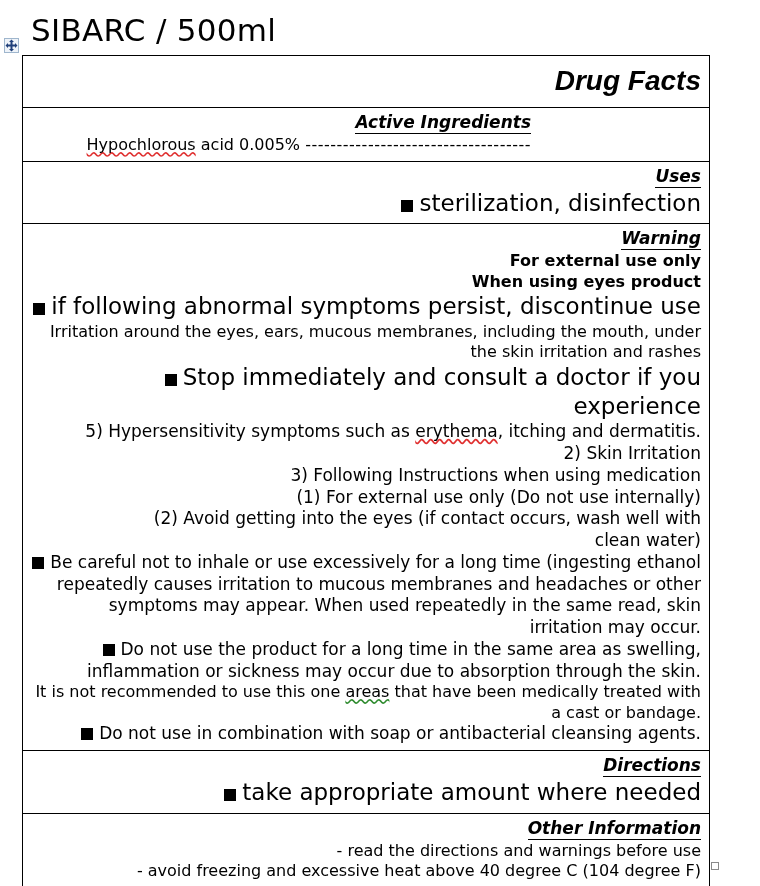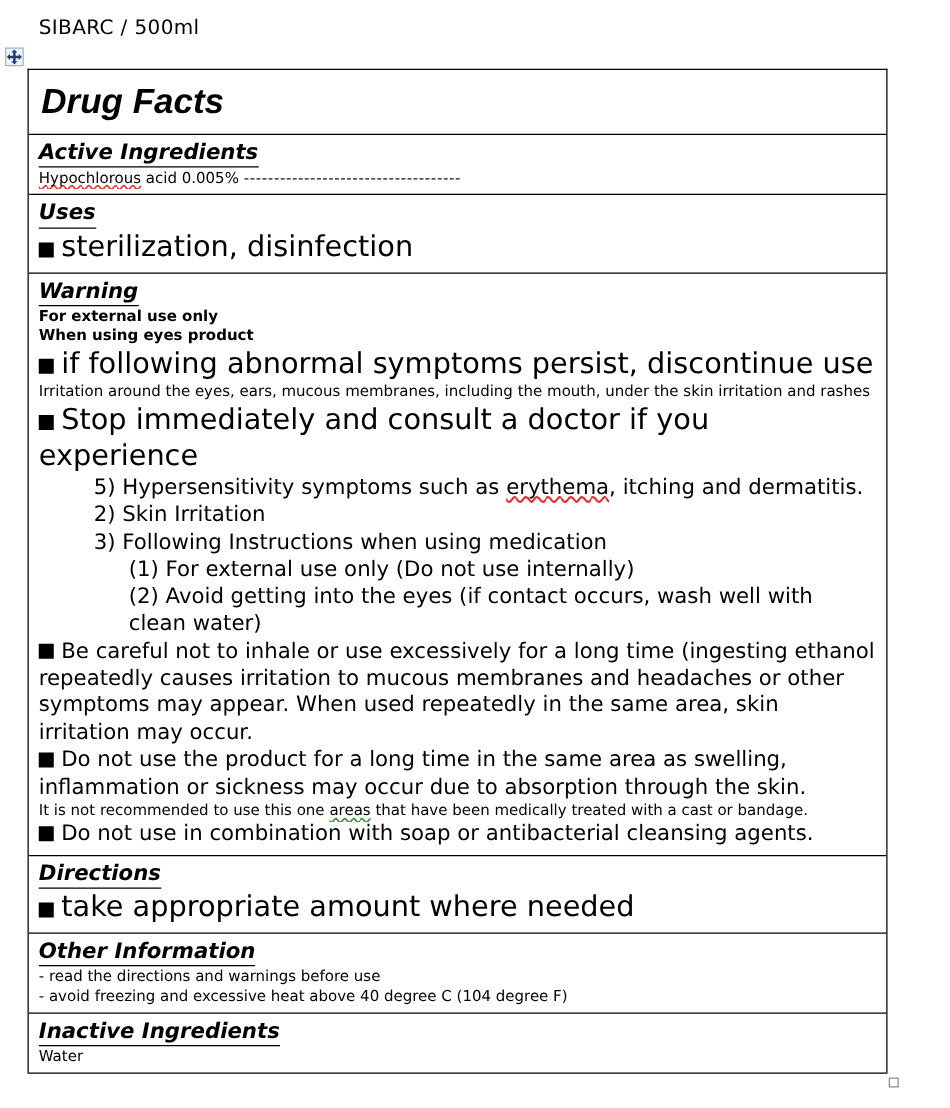--- a/index.html
+++ b/index.html
@@ -17,21 +17,21 @@
     color: #000000;
     -webkit-font-smoothing: antialiased;
   }
 
   
   #product-title {
     position: absolute;
     left: 31px;
     top: 12px;
     font-family: "DejaVu Sans", sans-serif;
-    font-size: 16px;
+    font-size: 31px;
     font-weight: 400;
     letter-spacing: 0.3px;
     white-space: nowrap;
     line-height: 1.2;
   }
 
   
   #move-handle {
     position: absolute;
     left: 4px;
@@ -65,20 +65,21 @@
     border: 1.6px solid #000000;
     border-bottom: none;
     box-sizing: border-box;
     background: #ffffff;
   }
   .df-row {
     border-bottom: 1.6px solid #000000;
     box-sizing: border-box;
     padding: 3px 8px 5px 8px;
     position: relative;
+    text-align: right;
   }
 
   
   #drug-facts-title {
     font-family: "Liberation Sans", sans-serif;
     font-weight: bold;
     font-style: italic;
     font-size: 28px;
     line-height: 1.25;
     padding: 4px 0 4px 2px;
@@ -93,21 +94,21 @@
     font-size: 17px;
     line-height: 1.3;
     display: inline-block;
     border-bottom: 1.5px solid #000000;
     padding-bottom: 0px;
     margin-bottom: 1px;
   }
 
   
   .body-line {
-    font-size: 12px;
+    font-size: 16px;
     line-height: 1.28;
     font-weight: 400;
   }
   .body-line.bold { font-weight: bold; }
 
   .bullet-line {
     font-size: 23px;
     line-height: 1.28;
     display: block;
     text-indent: 0;
@@ -218,21 +219,21 @@
     <div class="lvl1">
       <span>5) Hypersensitivity symptoms such as </span><span class="spell">erythema</span><span>, itching and dermatitis.</span>
     </div>
     <div class="lvl1">2) Skin Irritation</div>
     <div class="lvl1">3) Following Instructions when using medication</div>
 
     <div class="lvl2">(1) For external use only (Do not use internally)</div>
     <div class="lvl2">(2) Avoid getting into the eyes (if contact occurs, wash well with clean water)</div>
 
     <div class="bullet-para">
-      <span class="sq"></span><span>Be careful not to inhale or use excessively for a long time (ingesting ethanol repeatedly causes irritation to mucous membranes and headaches or other symptoms may appear. When used repeatedly in the same area, skin irritation may occur.</span>
+      <span class="sq"></span><span>Be careful not to inhale or use excessively for a long time (ingesting ethanol repeatedly causes irritation to mucous membranes and headaches or other symptoms may appear. When used repeatedly in the same read, skin irritation may occur.</span>
     </div>
 
     <div class="bullet-para">
       <span class="sq"></span><span>Do not use the product for a long time in the same area as swelling, inflammation or sickness may occur due to absorption through the skin.</span>
     </div>
 
     <div class="body-line">
       <span>It is not recommended to use this one </span><span class="grammar">areas</span><span> that have been medically treated with a cast or bandage.</span>
     </div>
 

